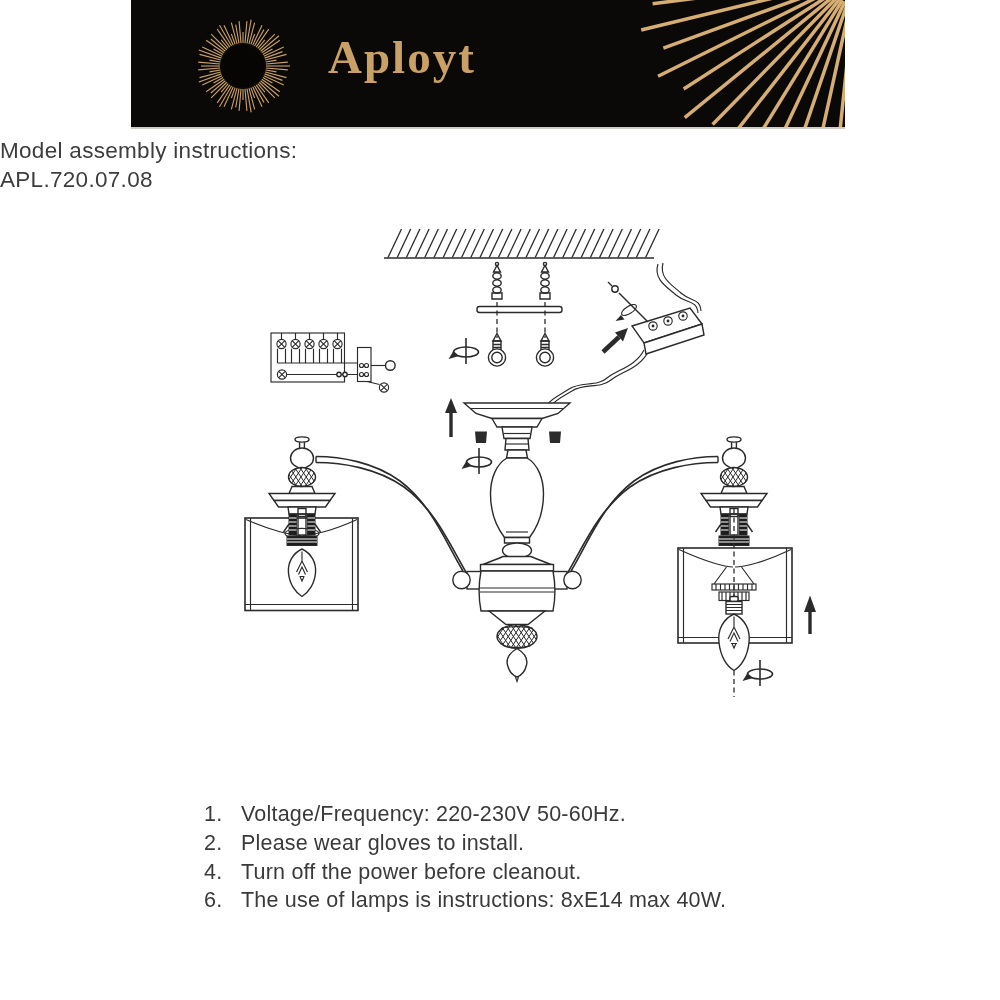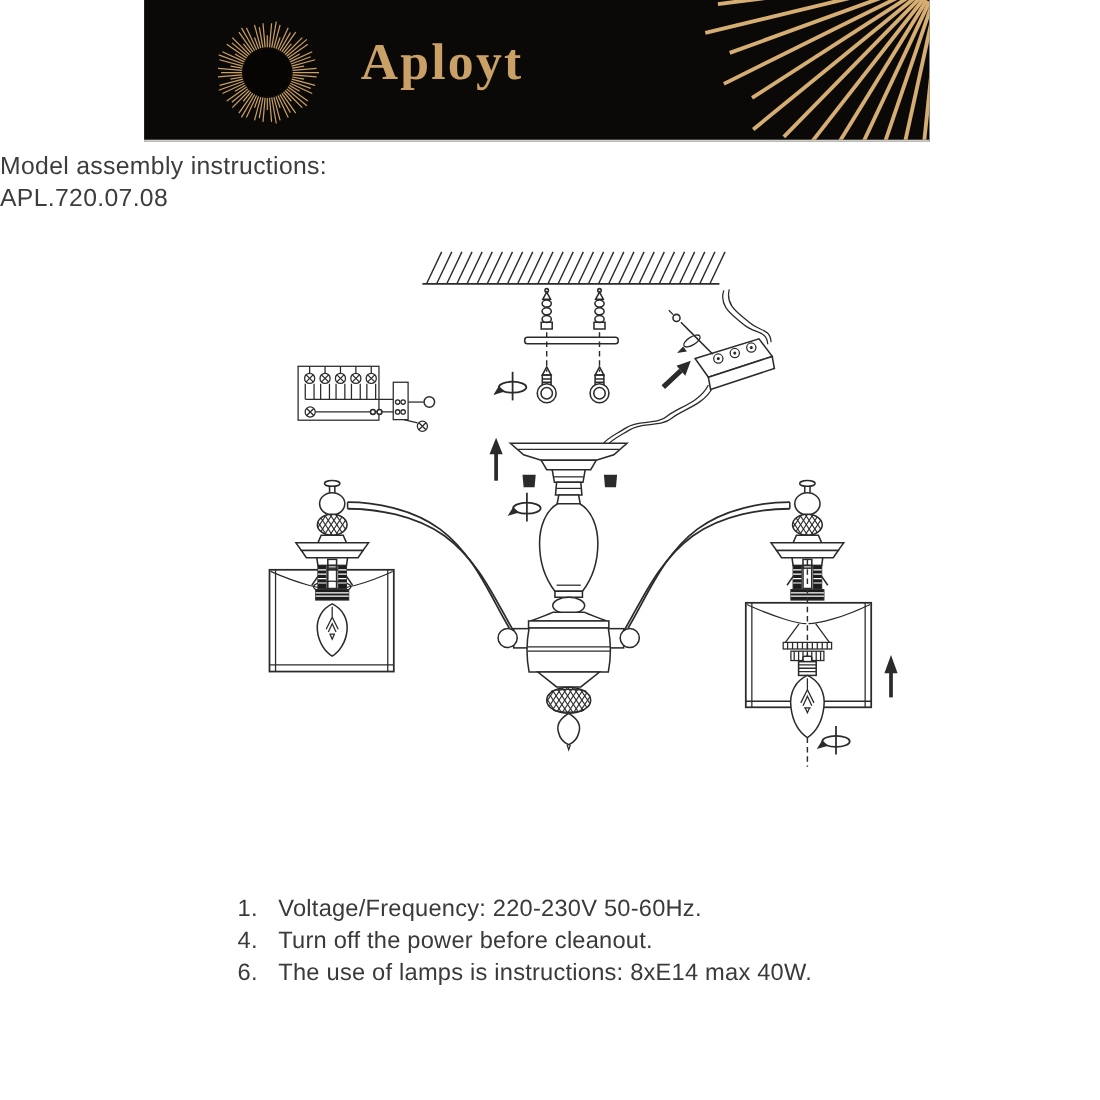--- a/index.html
+++ b/index.html
@@ -10,21 +10,21 @@
   .page{position:relative;width:1000px;height:1000px;background:#fff;overflow:hidden;
         font-family:"Liberation Sans",sans-serif;}
   .banner{position:absolute;left:131px;top:0;width:714px;height:127px;
           background:var(--banner-bg);border-bottom:2px solid #cfccc8;}
   .banner svg{position:absolute;left:0;top:0;}
   .brand{position:absolute;left:197px;top:30px;font-family:"Liberation Serif",serif;
          font-size:47px;font-weight:700;letter-spacing:2px;color:var(--gold);}
   .title-block{position:absolute;left:0;top:136px;width:1000px;text-align:left;
                color:var(--text);font-size:22.5px;line-height:29px;letter-spacing:.3px;}
   #diagram{position:absolute;left:0;top:0;pointer-events:none;}
-  .instructions{position:absolute;left:200px;top:796px;margin:16px;padding:0;list-style:none;
+  .instructions{position:absolute;left:200px;top:796px;margin:4px;padding:0;list-style:none;
                 color:#3a3a3a;font-size:21.5px;line-height:28.8px;letter-spacing:.2px;}
   .instructions li{white-space:nowrap;}
   .instructions .num{display:inline-block;width:37px;}
   
   .ln{fill:none;stroke:var(--ink);stroke-width:1.4px;}
   .ln2{fill:none;stroke:var(--ink);stroke-width:1.6px;}
   .thin{fill:none;stroke:var(--ink);stroke-width:1.15px;}
   .wht{fill:#fff;stroke:var(--ink);stroke-width:1.4px;}
   .fil{fill:var(--ink);stroke:none;}
   .dk{fill:#1c1c1c;stroke:var(--ink);stroke-width:1px;}
@@ -455,16 +455,17 @@
     </g>
     <g>
       <path class="thk" d="M810,634 V610"></path>
       <path class="fil" d="M804,612 H816 L810,595.5 Z"></path>
     </g>
     <use href="#rot-icon" x="760" y="673"></use>
   </svg>
 
   <ol class="instructions">
     <li><span class="num">1.</span><span>Voltage/Frequency: 220-230V 50-60Hz.</span></li>
+    <li><span class="num">2.</span><span>Please wear gloves to install.</span></li>
     <li><span class="num">4.</span><span>Turn off the power before cleanout.</span></li>
     <li><span class="num">6.</span><span>The use of lamps is instructions: 8xE14 max 40W.</span></li>
   </ol>
 </div>
 
 </body></html>

